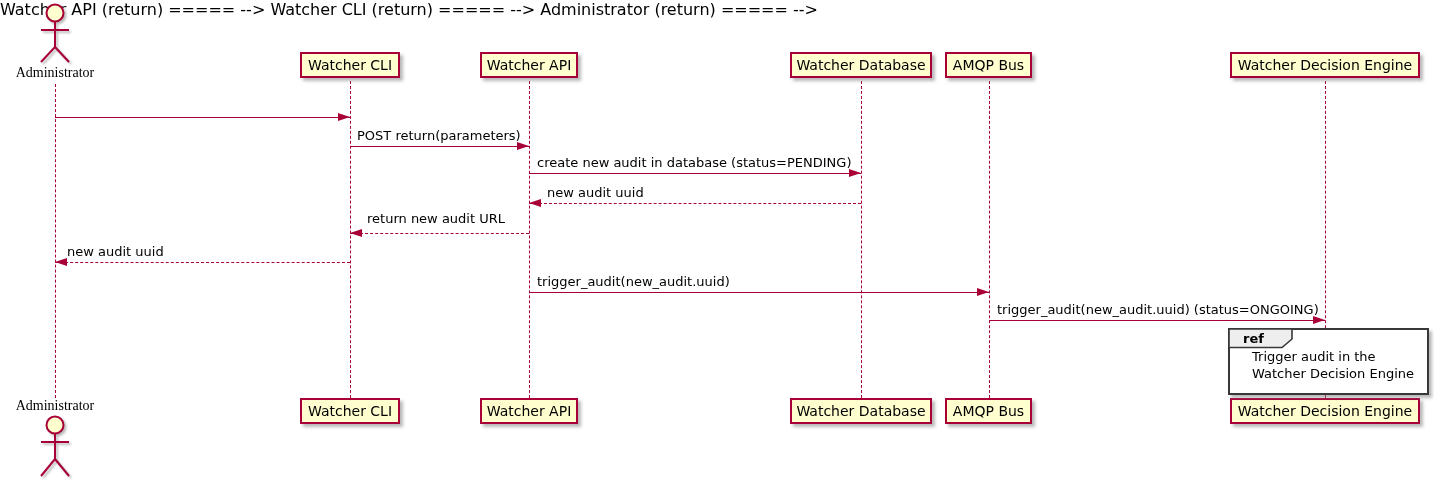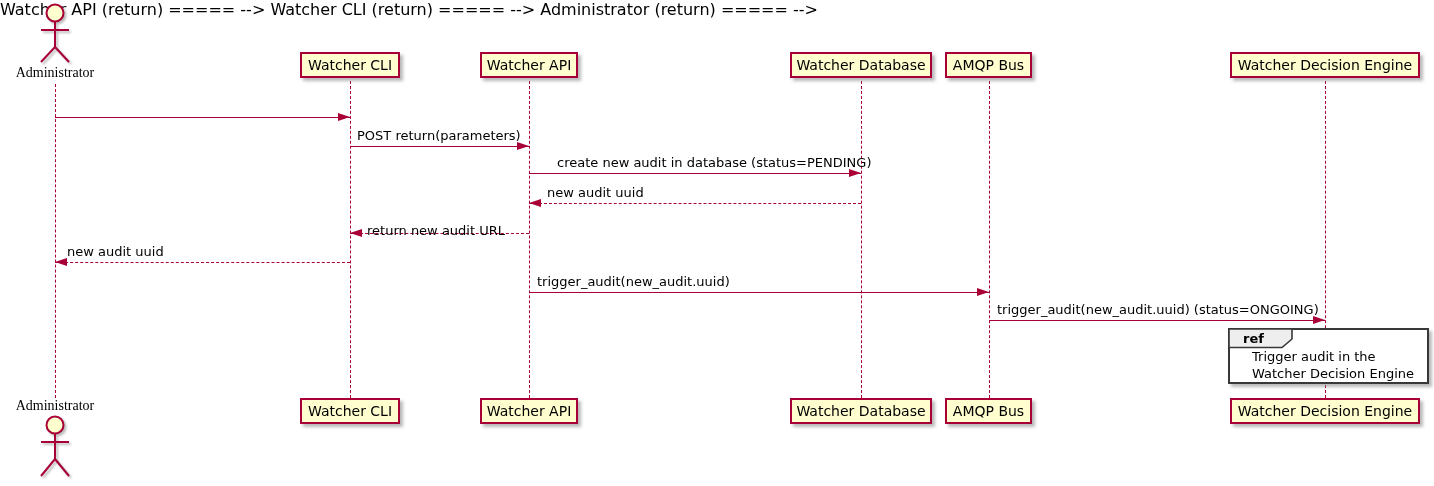--- a/index.html
+++ b/index.html
@@ -78,21 +78,21 @@
   .arrowhead.left {
     border-right: 12px solid #A80036;
     border-top: 4.5px solid transparent;
     border-bottom: 4.5px solid transparent;
   }
   .ref-frame {
     position: absolute;
     left: 1228px;
     top: 328px;
     width: 201px;
-    height: 56px;
+    height: 67px;
     box-sizing: border-box;
     background: #ffffff;
     border: 2px solid #383838;
     box-shadow: 3px 3px 3px rgba(130,130,130,0.55);
     z-index: 4;
   }
   .ref-tab {
     position: absolute;
     left: -2px;
     top: -2px;
@@ -148,31 +148,31 @@
   
   <div class="msg-line solid" style="left:55px; top:117px; width:295px;"></div>
   <div class="arrowhead right" style="left:338px; top:112.5px;"></div>
 
   
   <div class="msg-label" style="left:357px; top:128px;">POST return(parameters)</div>
   <div class="msg-line solid" style="left:350px; top:146px; width:179px;"></div>
   <div class="arrowhead right" style="left:517px; top:141.5px;"></div>
 
   
-  <div class="msg-label" style="left:537px; top:155px;margin-left:20px;">create new audit in database (status=PENDING)</div>
+  <div class="msg-label" style="left:537px; top:155px;">create new audit in database (status=PENDING)</div>
   <div class="msg-line solid" style="left:529px; top:173px; width:332px;"></div>
   <div class="arrowhead right" style="left:849px; top:168.5px;"></div>
 
    Watcher API (return) ===== --&gt;
   <div class="msg-label" style="left:547px; top:185px;">new audit uuid</div>
   <div class="msg-line dashed" style="left:529px; top:203px; width:332px;"></div>
   <div class="arrowhead left" style="left:529px; top:198.5px;"></div>
 
    Watcher CLI (return) ===== --&gt;
-  <div class="msg-label" style="left:367px; top:223px;">return new audit URL</div>
+  <div class="msg-label" style="left:367px; top:211px;">return new audit URL</div>
   <div class="msg-line dashed" style="left:350px; top:233px; width:179px;"></div>
   <div class="arrowhead left" style="left:350px; top:228.5px;"></div>
 
    Administrator (return) ===== --&gt;
   <div class="msg-label" style="left:67px; top:244px;">new audit uuid</div>
   <div class="msg-line dashed" style="left:55px; top:262px; width:295px;"></div>
   <div class="arrowhead left" style="left:55px; top:257.5px;"></div>
 
   
   <div class="msg-label" style="left:537px; top:274px;">trigger_audit(new_audit.uuid)</div>

